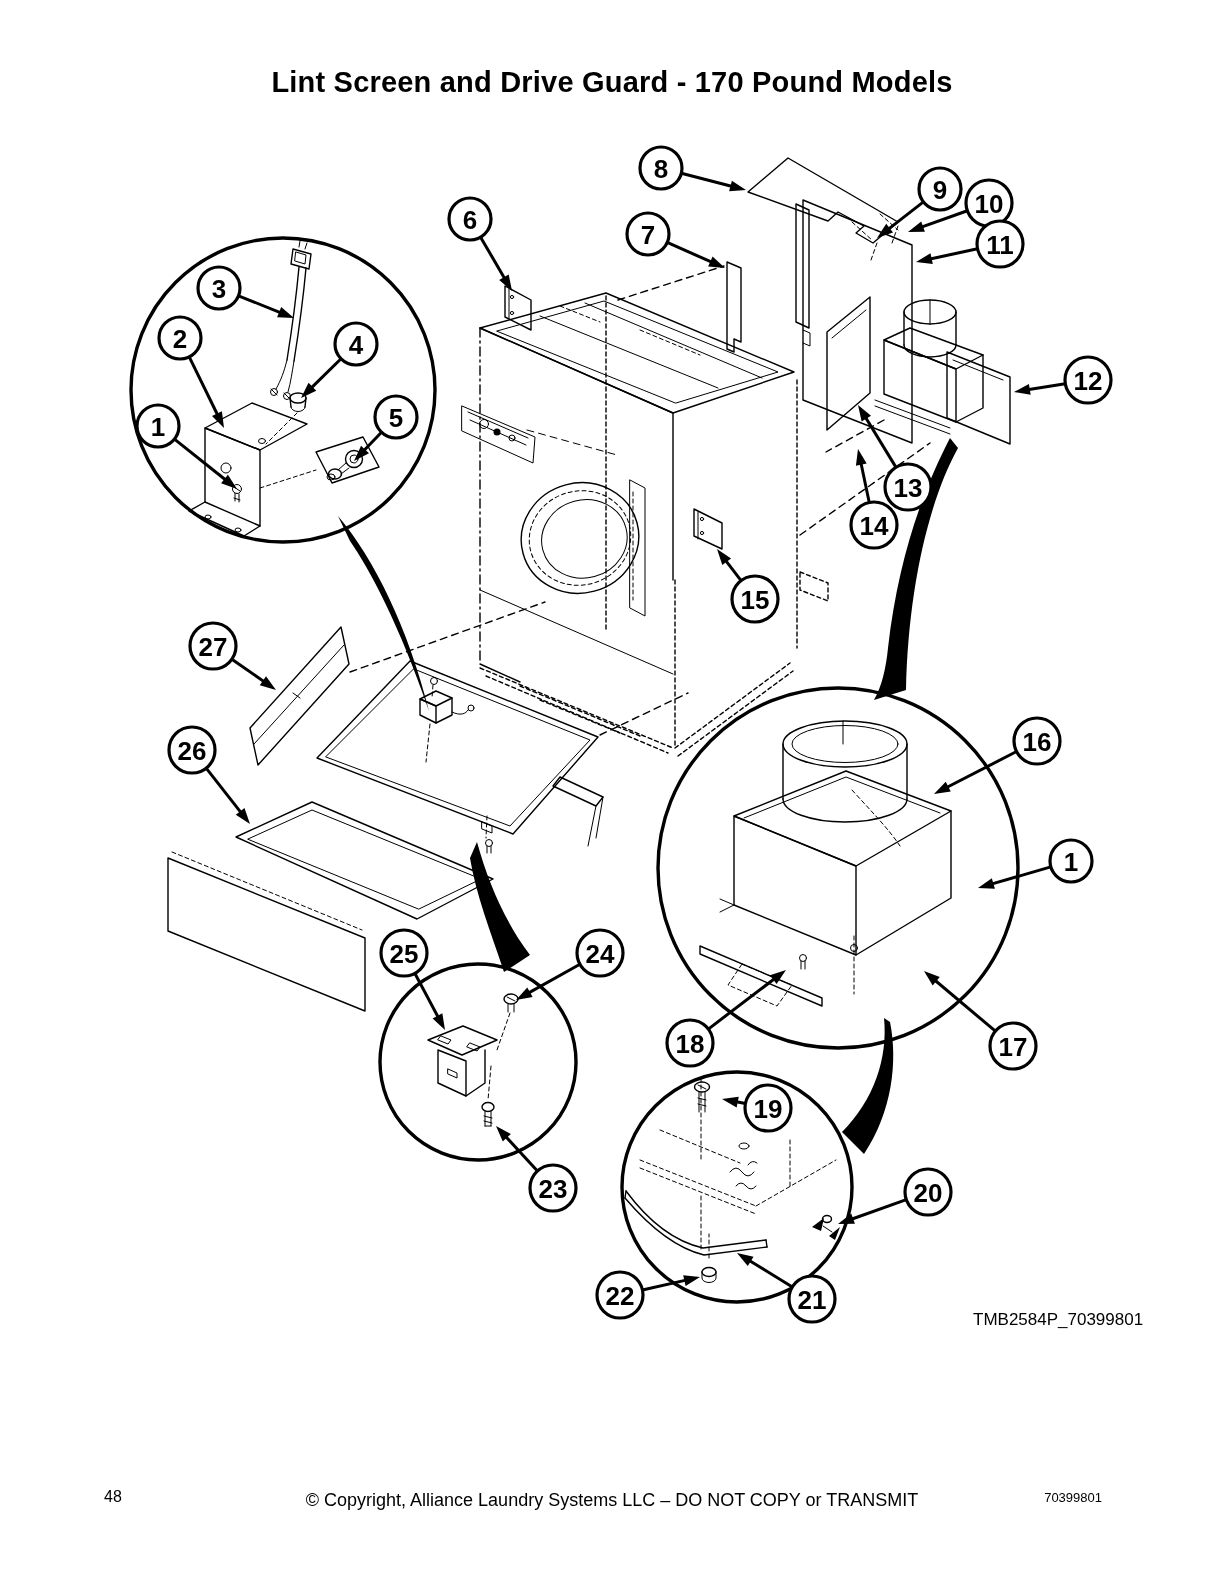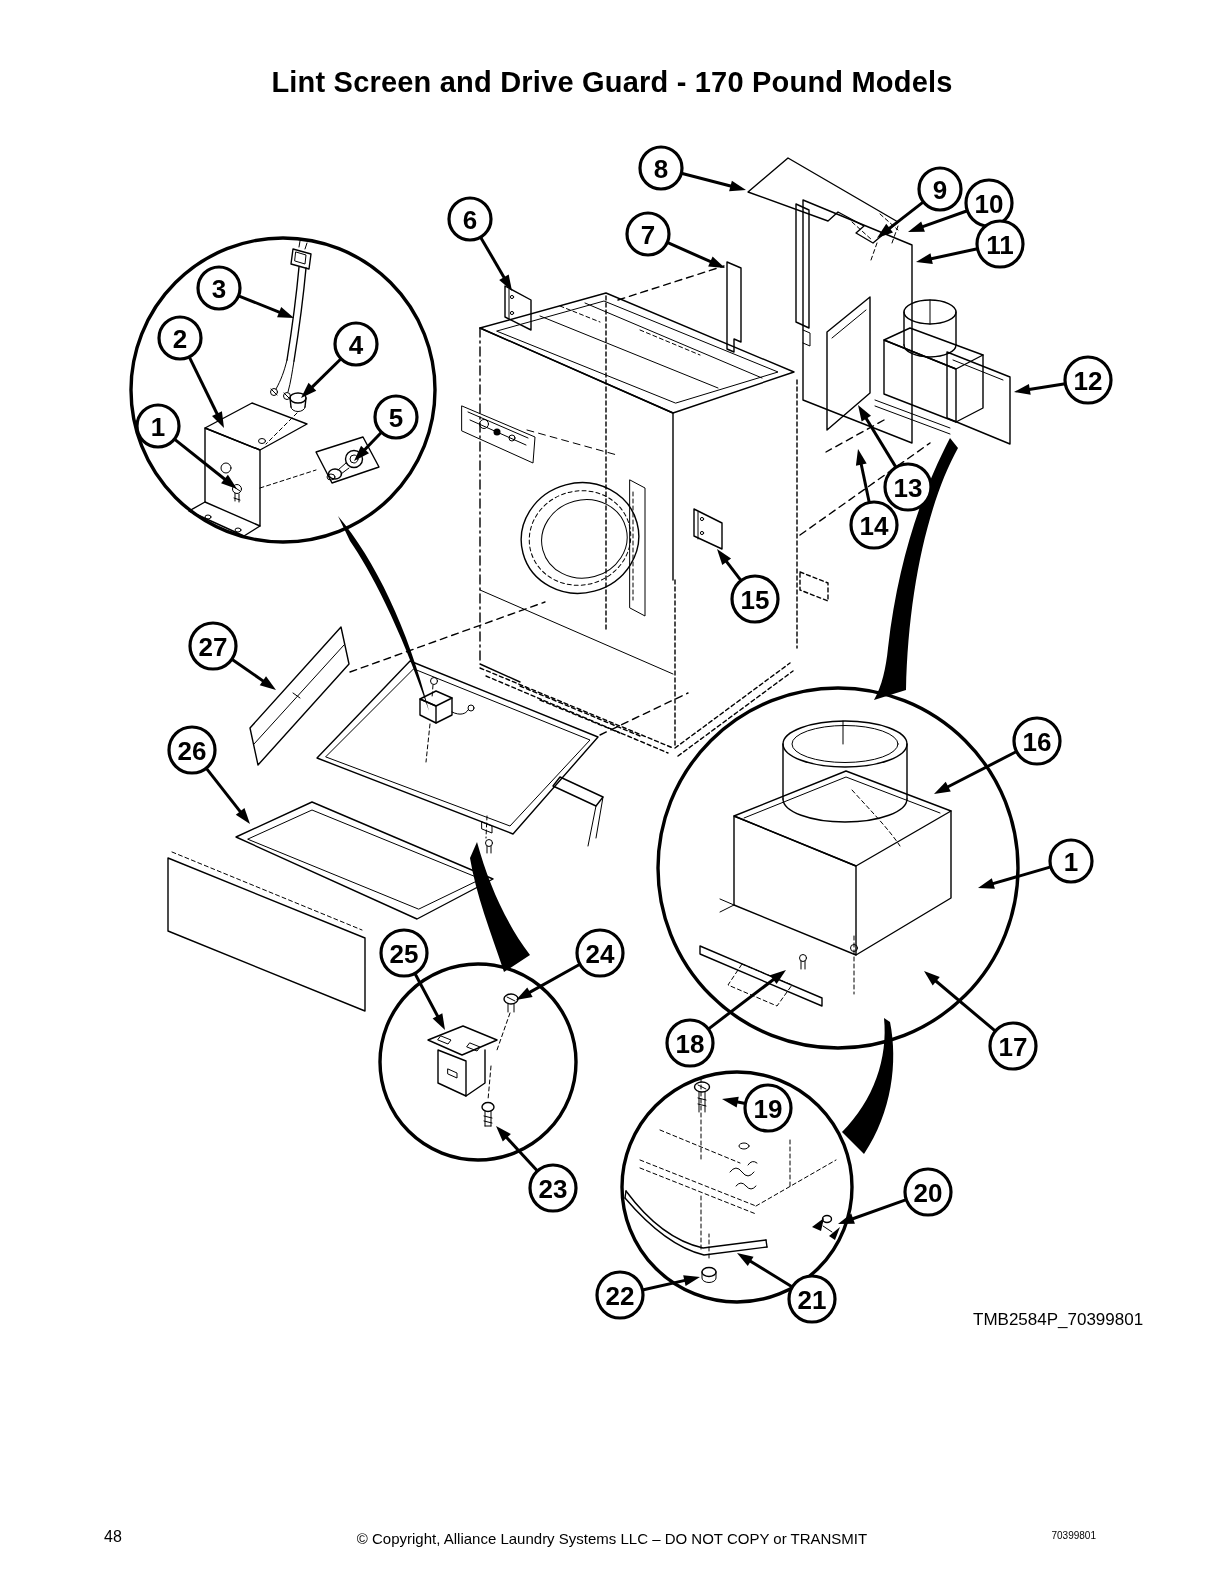--- a/index.html
+++ b/index.html
@@ -1,24 +1,24 @@
 <!DOCTYPE html>
 <html><head>
 <meta charset="utf-8">
 <style>
   html,body{margin:0;padding:0;background:#ffffff;}
   .page{position:relative;width:1224px;height:1584px;background:#ffffff;overflow:hidden;
         font-family:"Liberation Sans", sans-serif;color:#000;}
   .page-title{position:absolute;top:66px;left:0;width:100%;text-align:center;
         font-size:29px;font-weight:700;letter-spacing:.2px;}
   .figure-code{position:absolute;left:973px;top:1310px;font-size:17px;}
-  .footer{position:absolute;left:0;top:1488px;width:100%;height:30px;font-size:13px;margin-top:40px;}
+  .footer{position:absolute;left:0;top:1488px;width:100%;height:30px;font-size:13px;}
   .footer .pgnum{position:absolute;left:104px;top:0;font-size:16px;}
-  .footer .copy{position:absolute;left:0;top:2px;width:100%;text-align:center;font-size:15px;}
-  .footer .docnum{position:absolute;right:128px;top:2px;font-size:10px;}
+  .footer .copy{position:absolute;left:0;top:2px;width:100%;text-align:center;font-size:18px;}
+  .footer .docnum{position:absolute;right:122px;top:2px;font-size:13px;}
   svg{position:absolute;left:0;top:0;}
   .ln{fill:none;stroke:#000;stroke-width:1.4;stroke-linecap:round;stroke-linejoin:round;}
   .thin{stroke-width:1;}
   .dash{stroke-dasharray:7 5;}
   .dashs{stroke-dasharray:4 3;}
   .dd{stroke-dasharray:9 4 2 4;}
   .blk{fill:#000;stroke:none;}
   .detail-circle{fill:none;stroke:#000;stroke-width:3.4;}
   .callout-num{font-family:"Liberation Sans",sans-serif;font-weight:700;font-size:26px;}
 </style>

